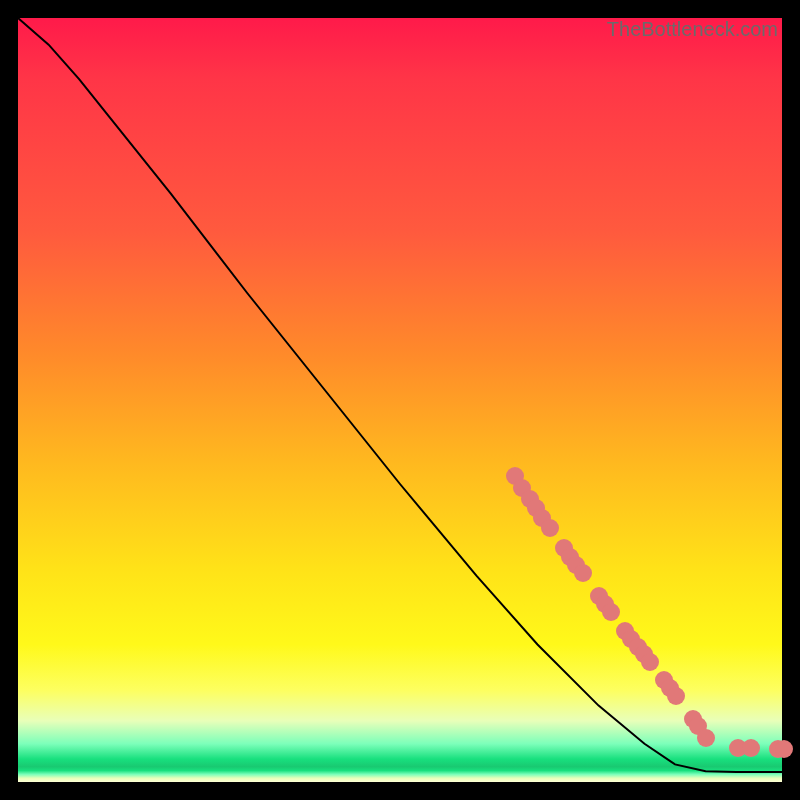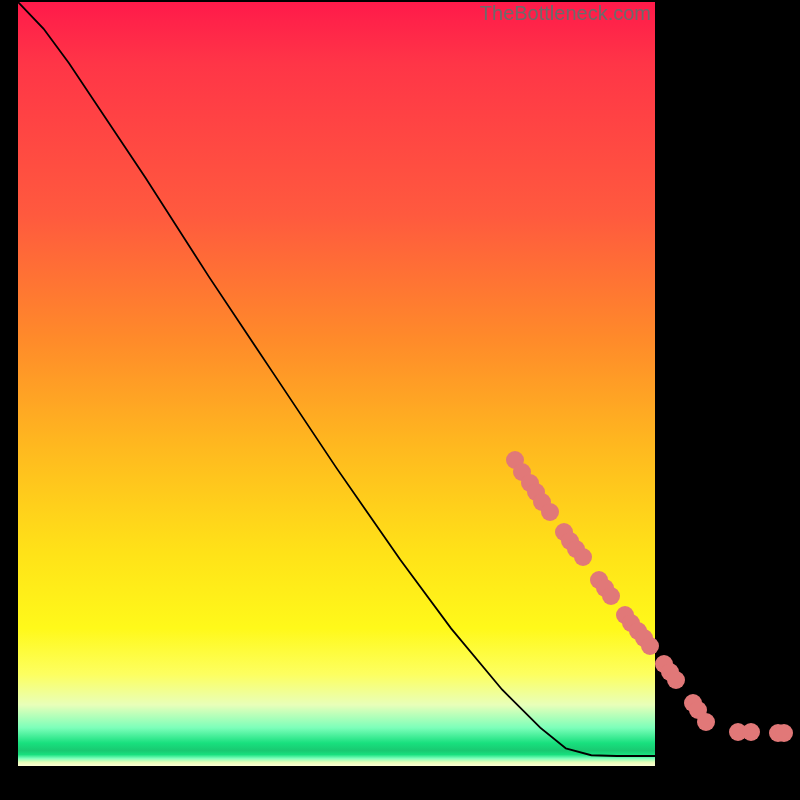--- a/index.html
+++ b/index.html
@@ -12,22 +12,22 @@
     overflow: hidden;
   }
   .stage {
     position: relative;
     width: 800px;
     height: 800px;
   }
   .plot-area {
     position: absolute;
     left: 18px;
-    top: 2px;
-    width: 637px;
+    top: 18px;
+    width: 764px;
     height: 764px;
   }
   
   .grad {
     position: absolute;
     inset: 0;
     
     background: linear-gradient(
       to bottom,
       #ff1a4a 0%,

